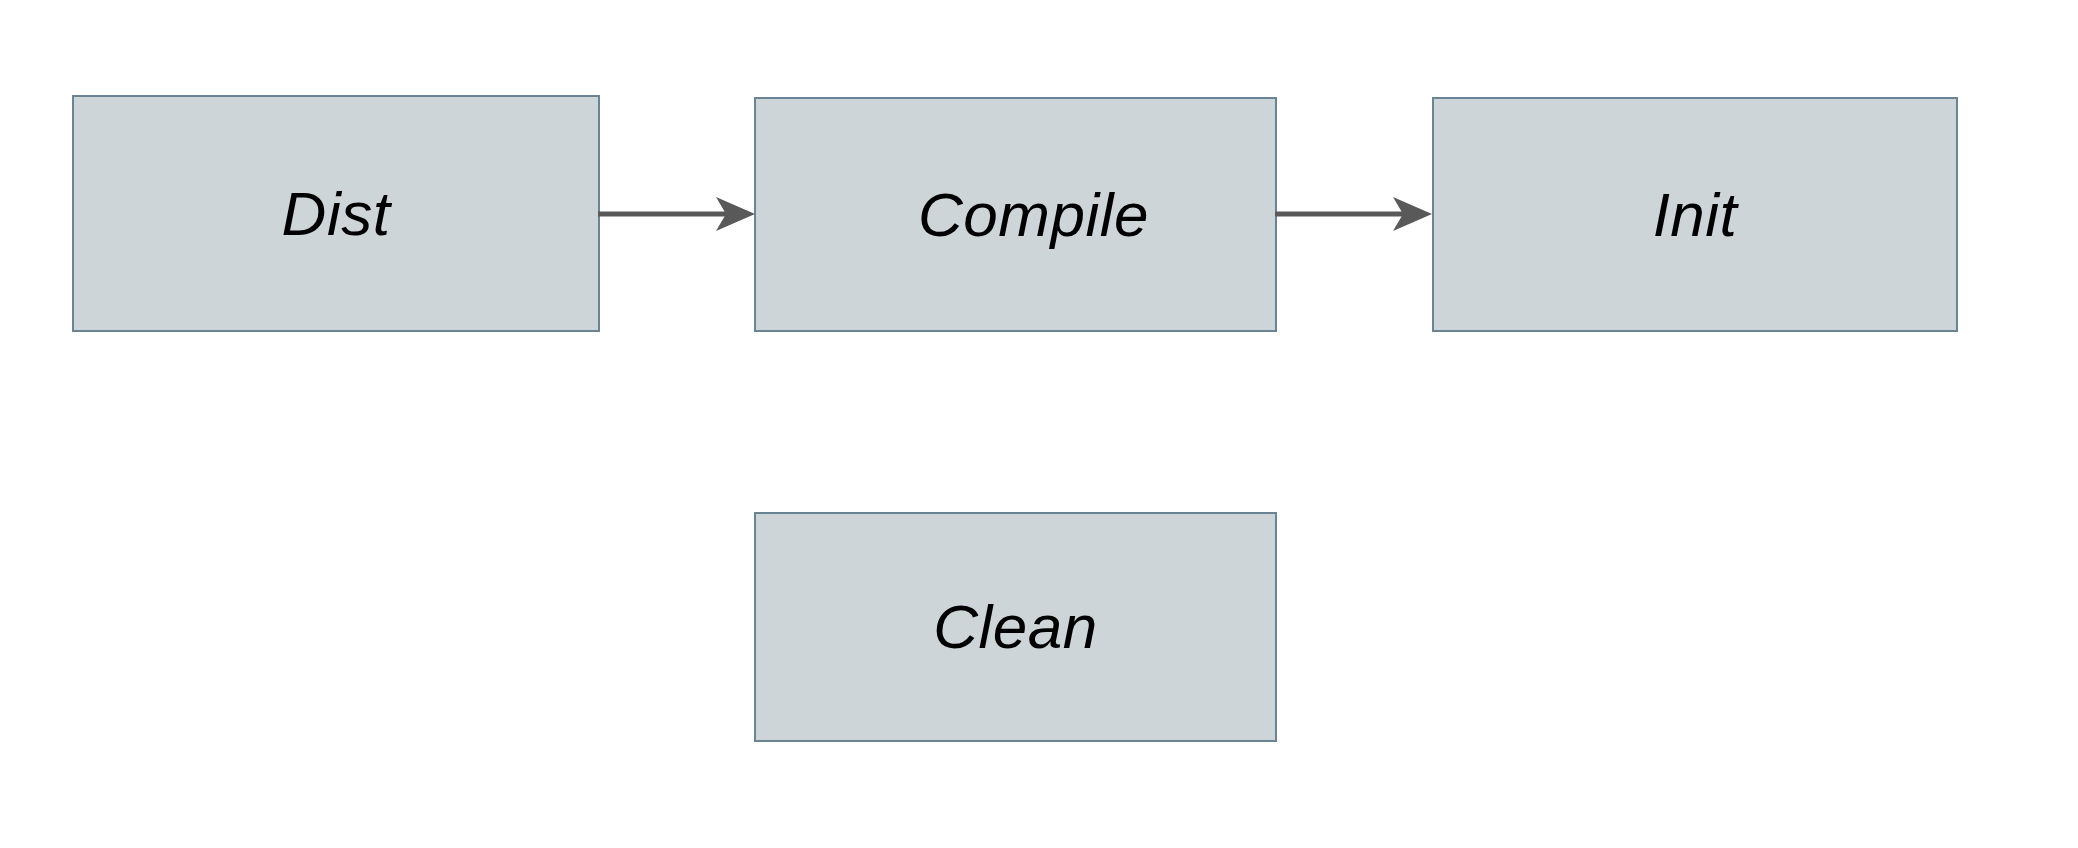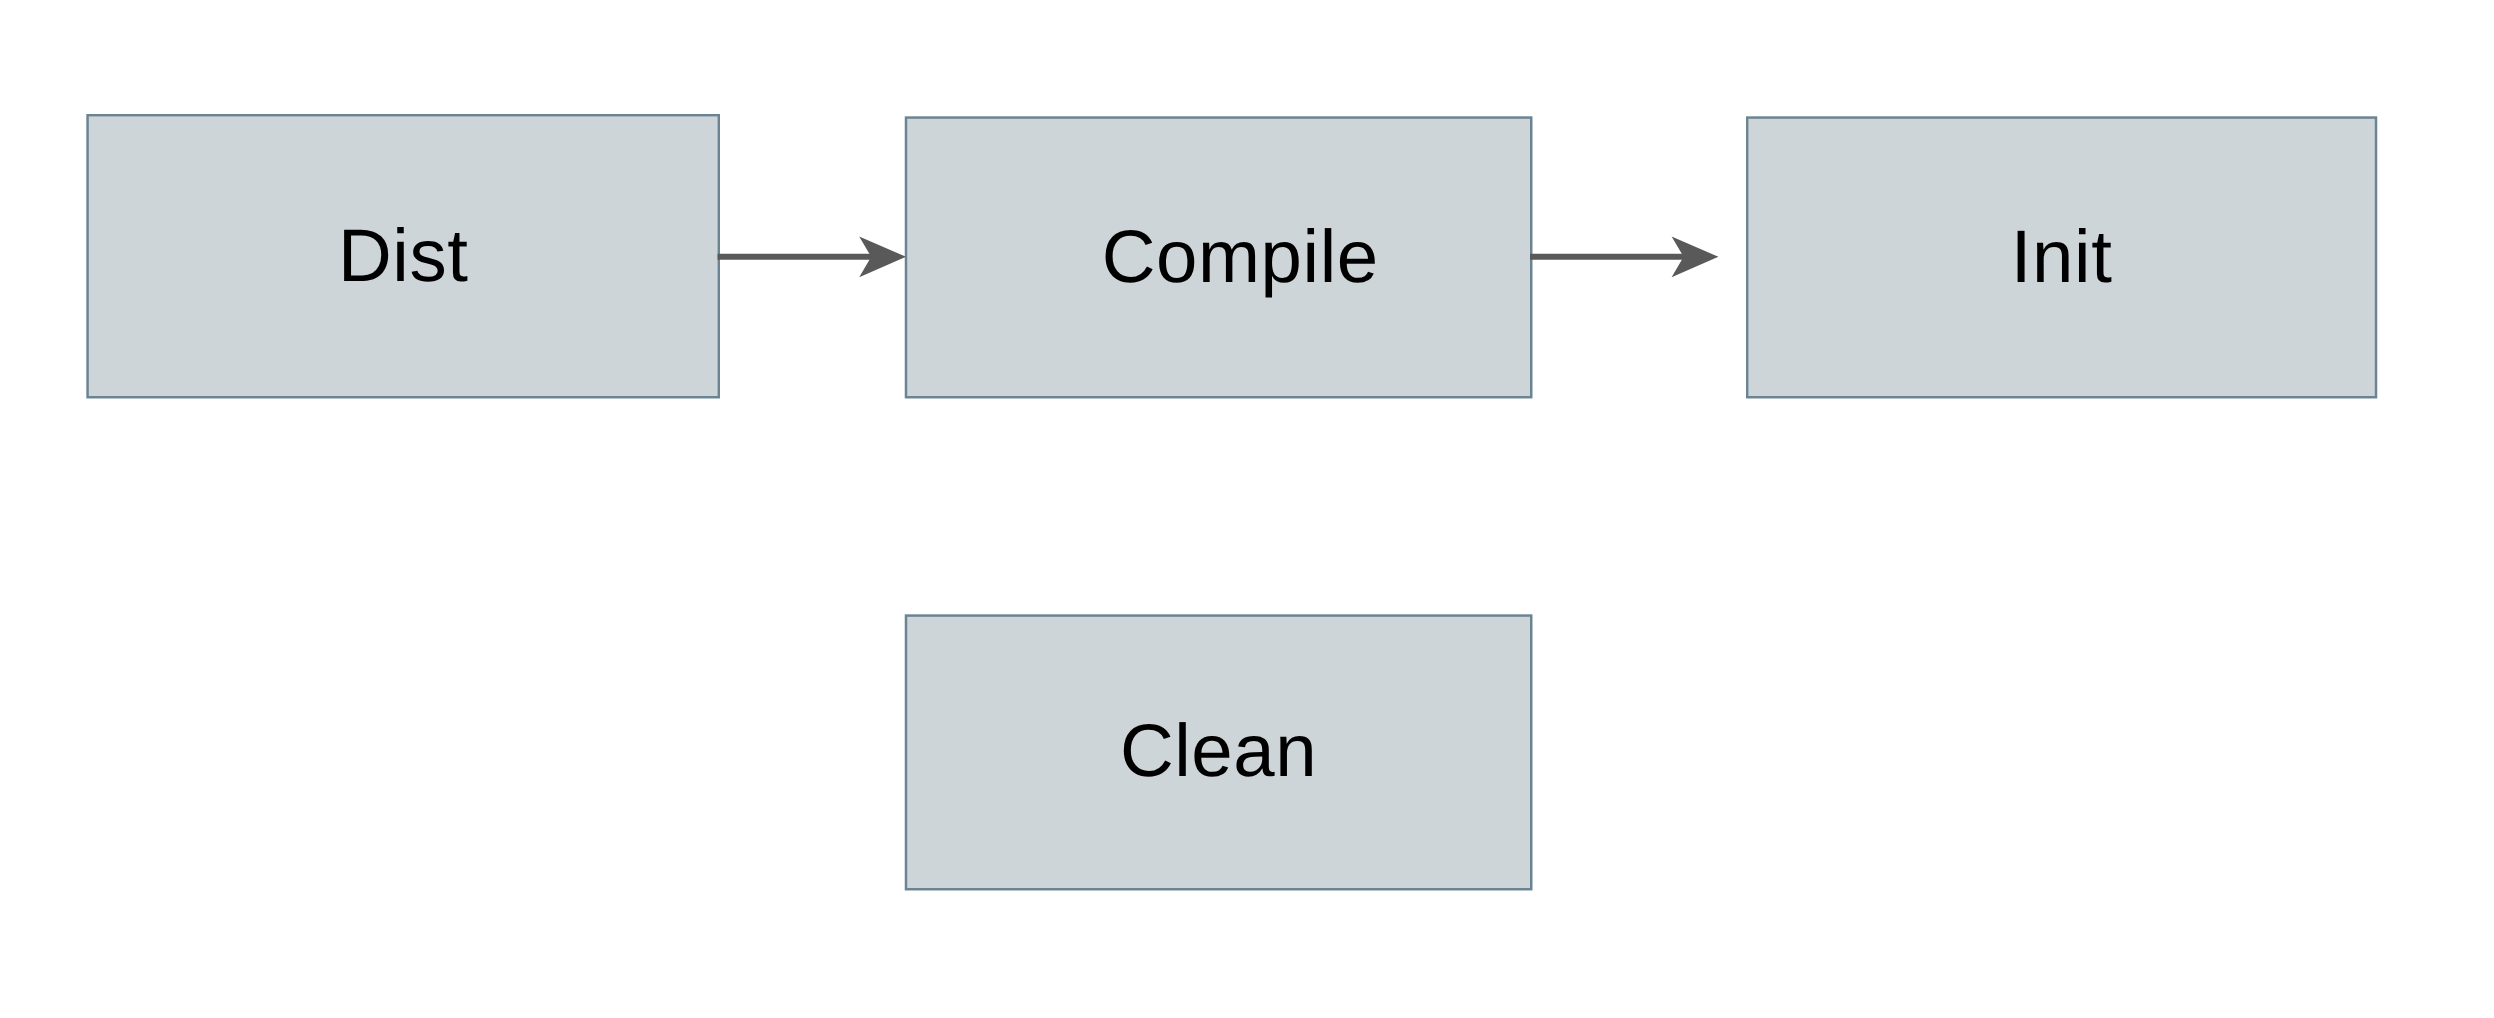--- a/index.html
+++ b/index.html
@@ -29,34 +29,35 @@
   }
   .node-label {
     font-family: "Liberation Sans", "DejaVu Sans", sans-serif;
     font-size: 62px;
     font-weight: 400;
     color: #000000;
     line-height: 1;
     letter-spacing: 0.5px;
     white-space: nowrap;
     user-select: none;
+    font-style: italic;
   }
   .edge {
     position: absolute;
     overflow: visible;
   }
   .edge svg {
     display: block;
     overflow: visible;
   }
 
   
   #node-dist    { left: 72px;   top: 95px;  width: 528px; height: 237px; }
   #node-compile { left: 754px;  top: 97px;  width: 523px; height: 235px; padding-left: 36px; }
-  #node-init    { left: 1432px; top: 97px;  width: 526px; height: 235px; margin-left: 23px; }
+  #node-init    { left: 1432px; top: 97px;  width: 526px; height: 235px; }
   #node-clean   { left: 754px;  top: 512px; width: 523px; height: 230px; }
 
   
   #edge-dist-compile { left: 598px;  top: 194px; width: 160px; height: 40px; }
   #edge-compile-init { left: 1275px; top: 194px; width: 160px; height: 40px; }
 </style>
 </head>
 <body>
 
 <div id="canvas">

